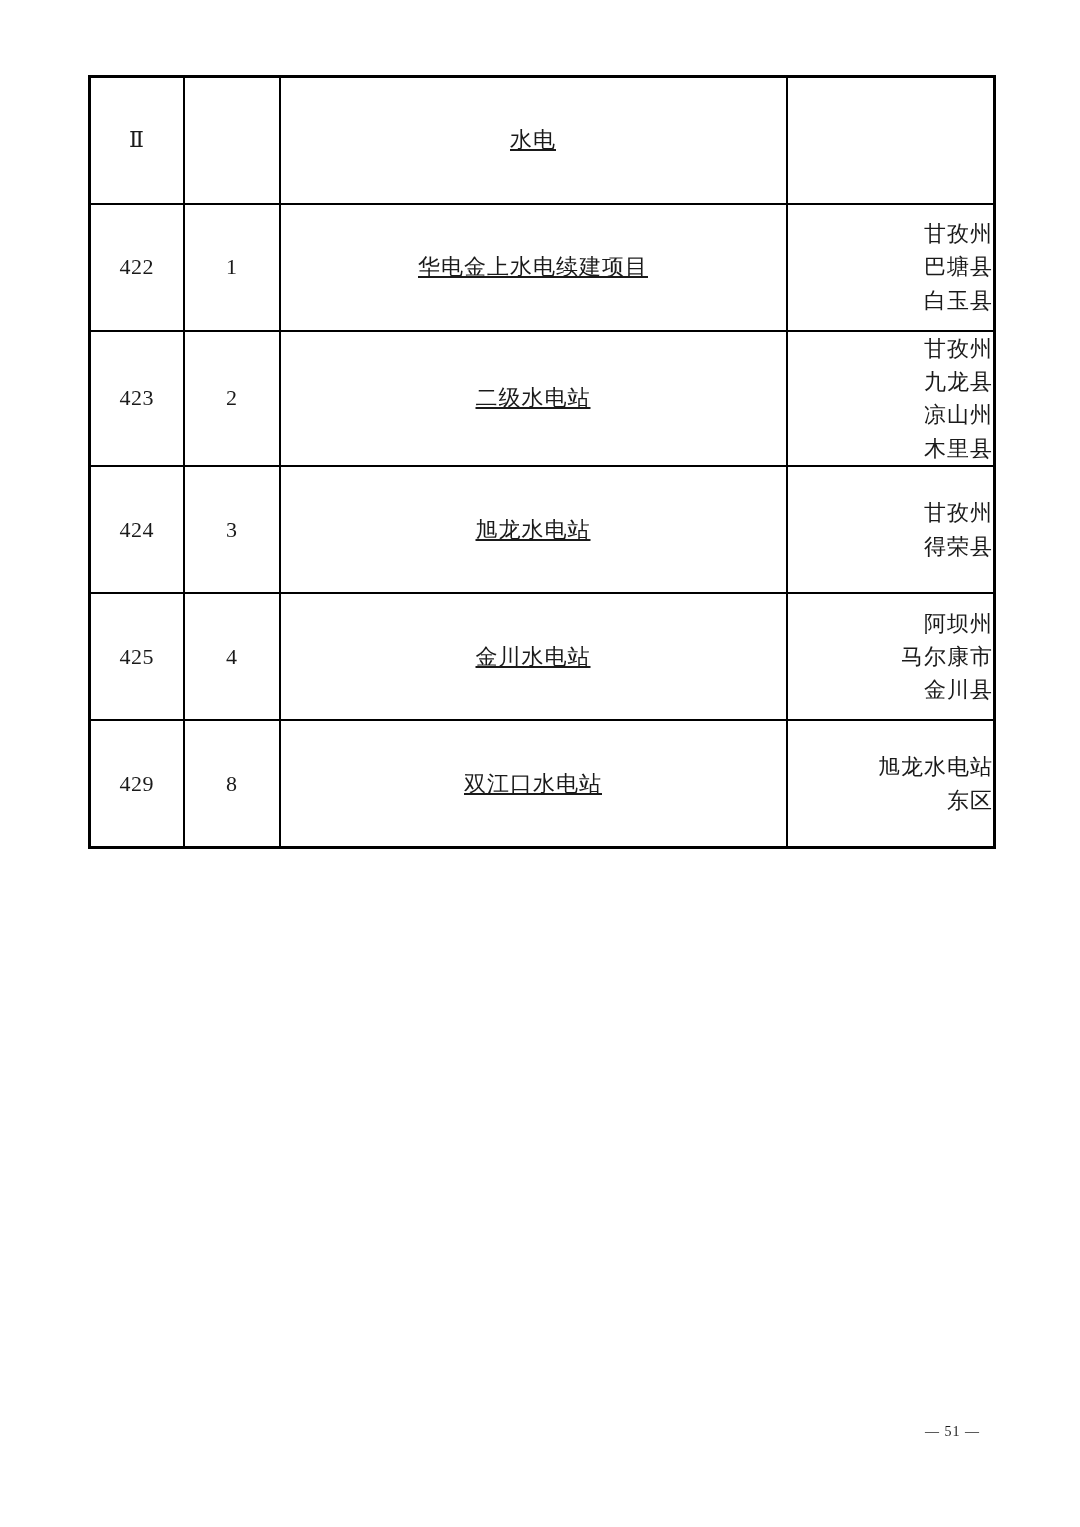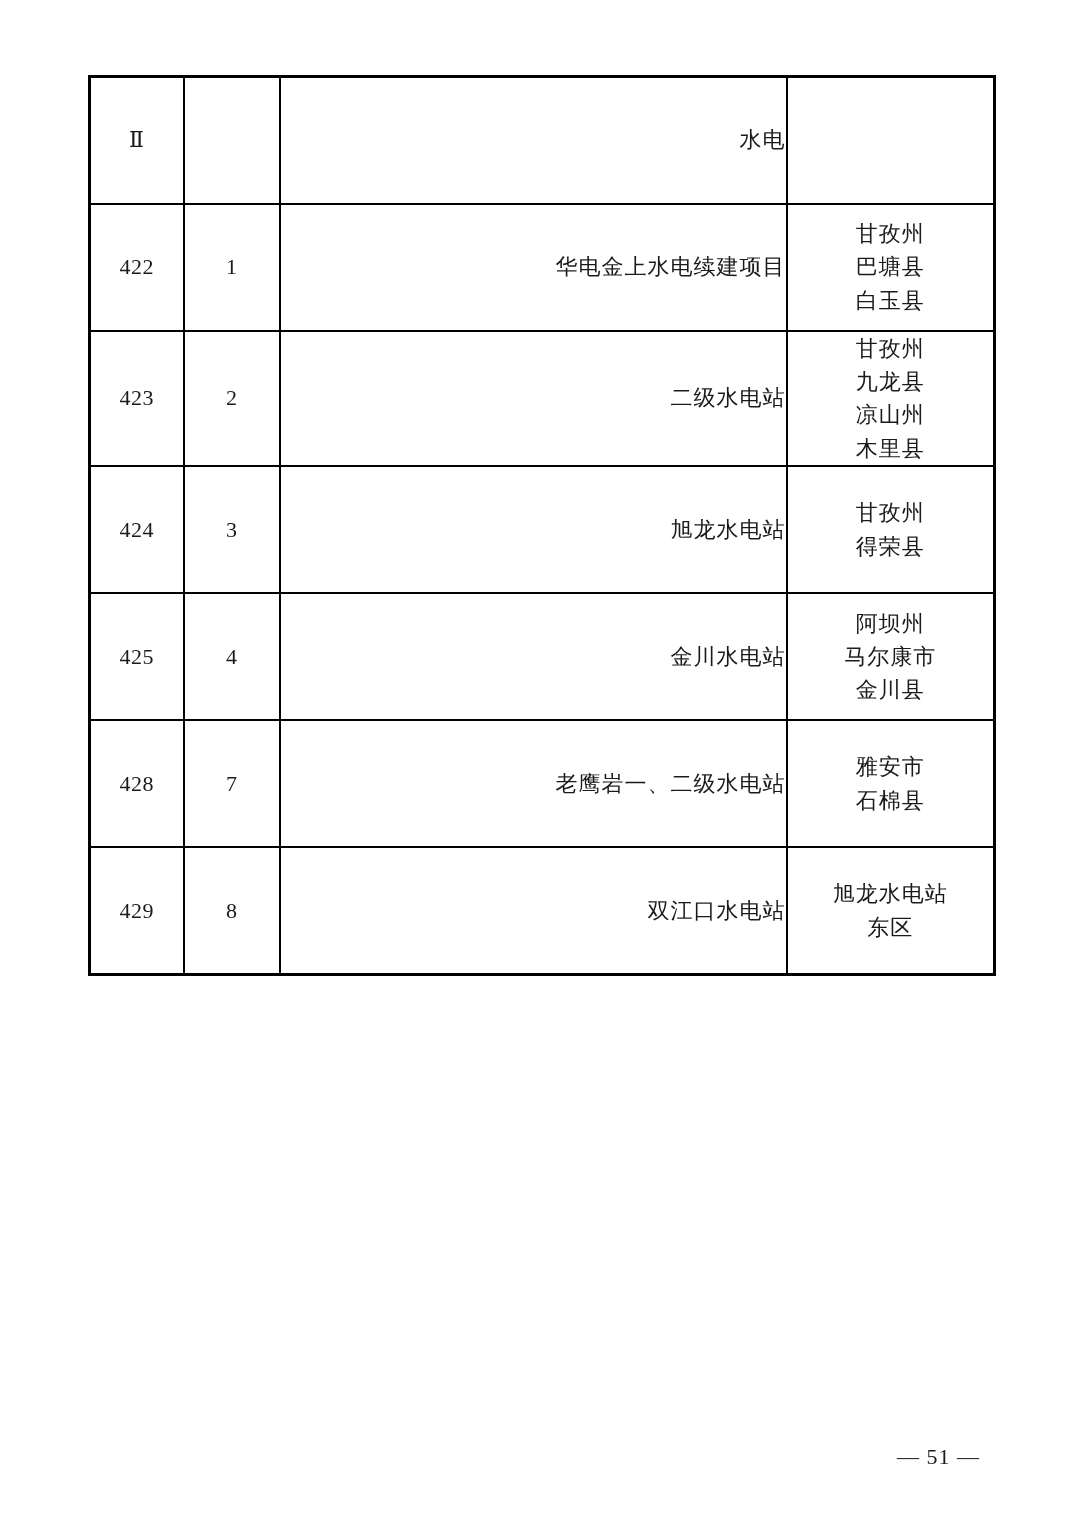--- a/index.html
+++ b/index.html
@@ -36,38 +36,38 @@
     height: 127px;
   }
   td.c-seq {
     text-align: center;
     letter-spacing: 0.5px;
   }
   td.c-sub {
     text-align: center;
   }
   td.c-name {
-    text-align: right;
+    text-align: center;
     padding-left: 8px;
     letter-spacing: 1px;
+    text-decoration: underline;
   }
   td.c-loc {
-    text-align: center;
+    text-align: right;
     white-space: pre-line;
     line-height: 1.52;
     letter-spacing: 1px;
   }
   .page-number {
     position: absolute;
     top: 1424px;
     right: 100px;
-    font-size: 22px;
+    font-size: 14px;
     letter-spacing: 1px;
     color: #1a1a1a;
-    margin-top: 20px;
   }
 </style>
 </head>
 <body>
 
 <div class="page">
 
   <table class="project-table">
     <colgroup>
       <col style="width:94px">
@@ -108,27 +108,20 @@
       </tr>
       <tr>
         <td class="c-seq">425</td>
         <td class="c-sub">4</td>
         <td class="c-name">金川水电站</td>
         <td class="c-loc">阿坝州
 马尔康市
 金川县</td>
       </tr>
       <tr>
-        <td class="c-seq">428</td>
-        <td class="c-sub">7</td>
-        <td class="c-name">老鹰岩一、二级水电站</td>
-        <td class="c-loc">雅安市
-石棉县</td>
-      </tr>
-      <tr>
         <td class="c-seq">429</td>
         <td class="c-sub">8</td>
         <td class="c-name">双江口水电站</td>
         <td class="c-loc">旭龙水电站
 东区</td>
       </tr>
     </tbody>
   </table>
 
   <div class="page-number">— 51 —</div>

